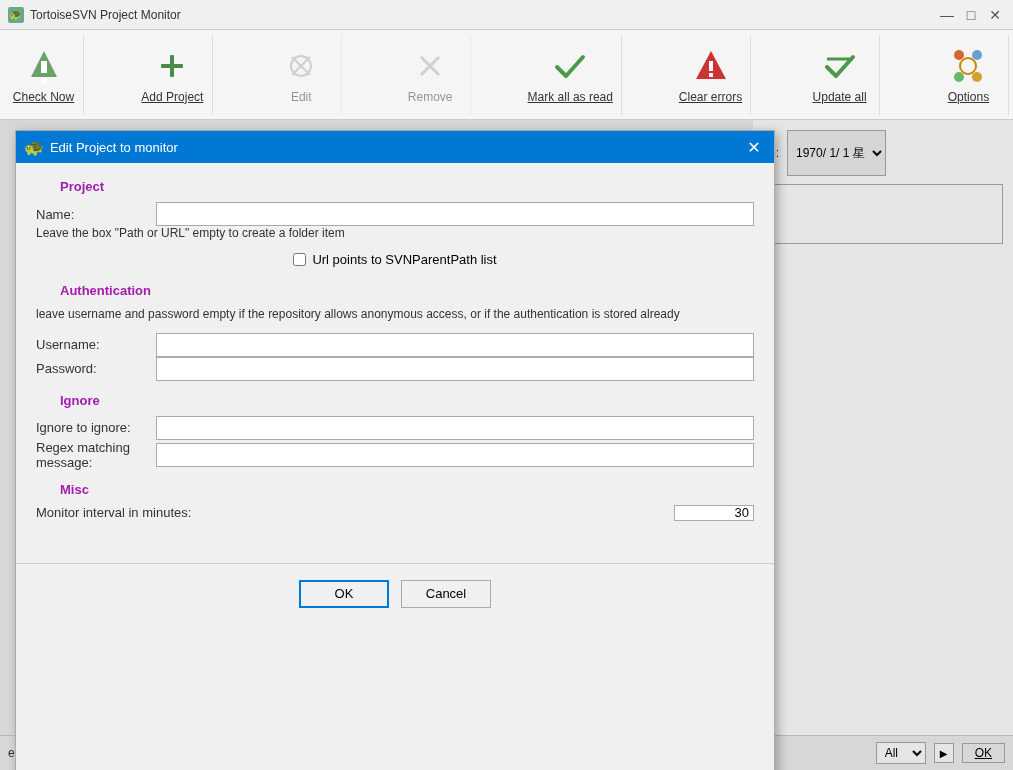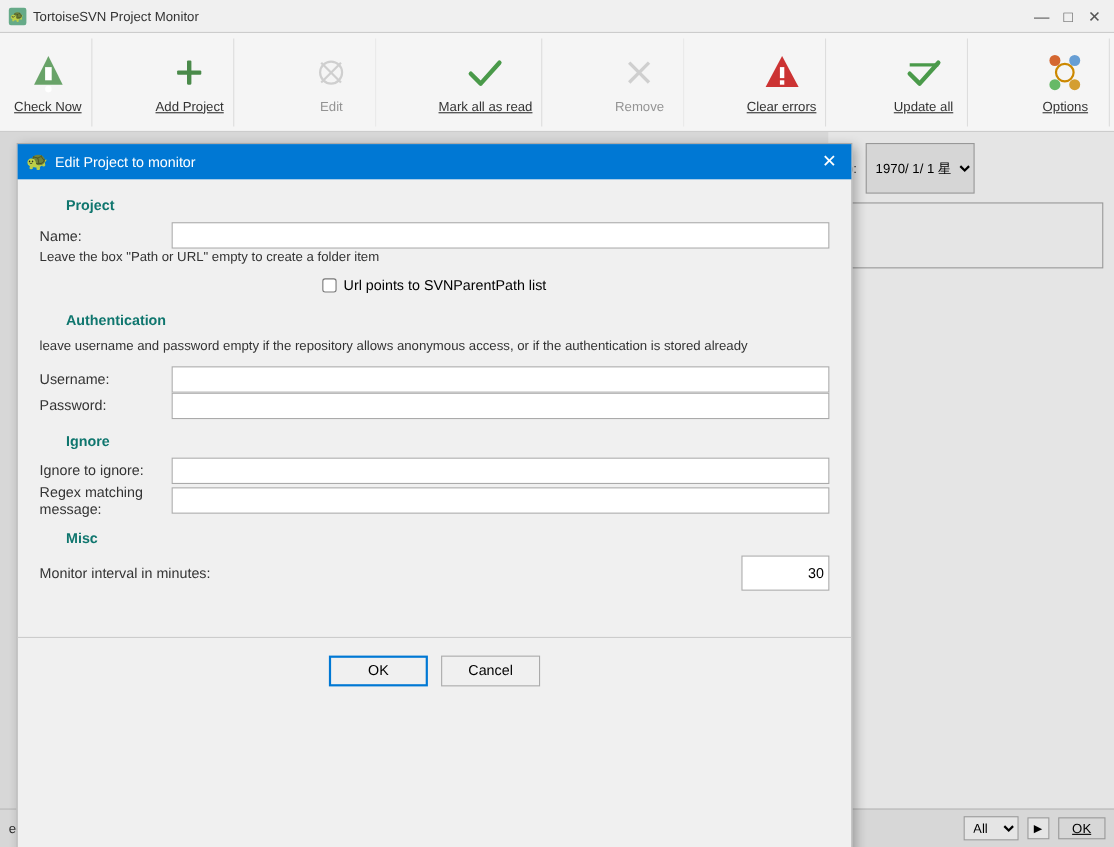--- a/index.html
+++ b/index.html
@@ -236,21 +236,21 @@
       display: flex;
       align-items: center;
       justify-content: center;
     }
     .dialog-body {
       padding: 16px 20px;
     }
     .section-label {
       font-size: 13px;
       font-weight: 600;
-      color: #0f766e;
+      color: #a21caf;
       margin-bottom: 8px;
       padding-left: 24px;
     }
     .form-row {
       display: flex;
       align-items: center;
     }
     .form-label {
       width: 120px;
       font-size: 13px;
@@ -297,21 +297,21 @@
       align-items: center;
       margin-bottom: 10px;
     }
     .misc-label {
       flex: 1;
       font-size: 13px;
       color: #333;
     }
     .misc-input {
       width: 80px;
-      height: 32px;
+      height: 16px;
       border: 1px solid #aaa;
       padding: 0 4px;
       font-size: 13px;
       background: white;
       text-align: right;
     }
     .dialog-footer {
       display: flex;
       justify-content: center;
       gap: 12px;
@@ -371,37 +371,37 @@
     <div class="icon">
       <svg width="38" height="38" viewBox="0 0 38 38">
         <circle cx="19" cy="19" r="10" fill="none" stroke="#aaa" stroke-width="2"></circle>
         <line x1="10" y1="10" x2="28" y2="28" stroke="#aaa" stroke-width="2"></line>
         <line x1="28" y1="10" x2="10" y2="28" stroke="#aaa" stroke-width="2"></line>
       </svg>
     </div>
     <span class="label">Edit</span>
   </button>
 
-  <button class="toolbar-btn">
-    <div class="icon">
-      <svg width="38" height="38" viewBox="0 0 38 38">
-        <polyline points="6,20 15,29 32,10" fill="none" stroke="#4a9a4a" stroke-width="4" stroke-linecap="round" stroke-linejoin="round"></polyline>
-      </svg>
-    </div>
-    <span class="label underline">Mark all as read</span>
-  </button>
-
   <button class="toolbar-btn disabled">
     <div class="icon">
       <svg width="38" height="38" viewBox="0 0 38 38">
         <line x1="10" y1="10" x2="28" y2="28" stroke="#aaa" stroke-width="3"></line>
         <line x1="28" y1="10" x2="10" y2="28" stroke="#aaa" stroke-width="3"></line>
       </svg>
     </div>
     <span class="label">Remove</span>
+  </button>
+
+  <button class="toolbar-btn">
+    <div class="icon">
+      <svg width="38" height="38" viewBox="0 0 38 38">
+        <polyline points="6,20 15,29 32,10" fill="none" stroke="#4a9a4a" stroke-width="4" stroke-linecap="round" stroke-linejoin="round"></polyline>
+      </svg>
+    </div>
+    <span class="label underline">Mark all as read</span>
   </button>
 
   <button class="toolbar-btn">
     <div class="icon">
       <svg width="38" height="38" viewBox="0 0 38 38">
         <polygon points="19,4 34,32 4,32" fill="#cc3333"></polygon>
         <rect x="17" y="14" width="4" height="10" fill="white"></rect>
         <rect x="17" y="26" width="4" height="4" fill="white"></rect>
       </svg>
     </div>

